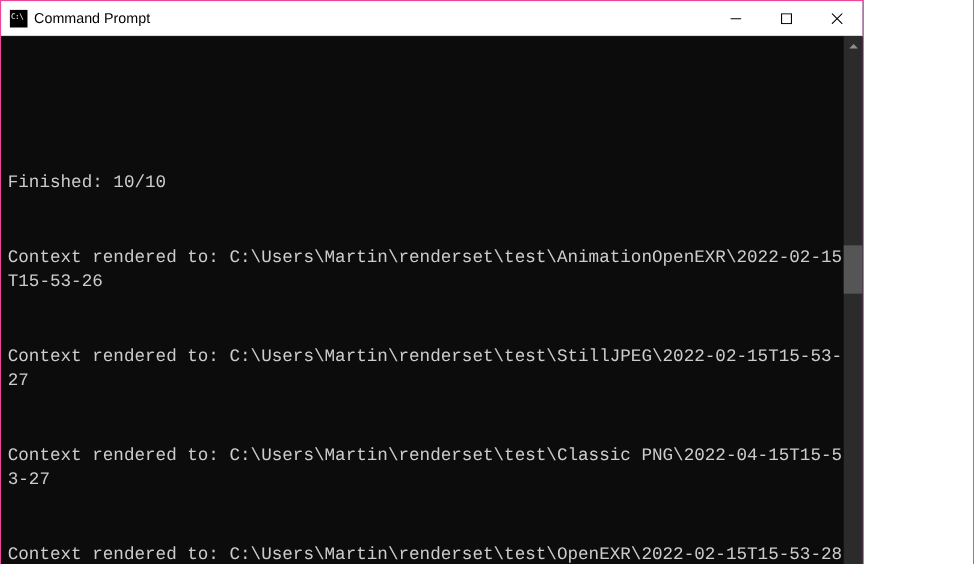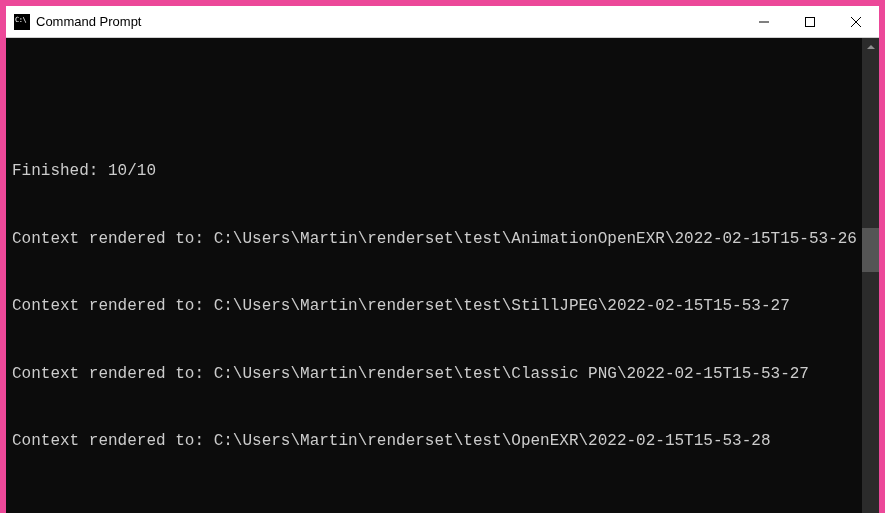--- a/index.html
+++ b/index.html
@@ -1,17 +1,17 @@
 <!DOCTYPE html>
 <html><head>
   <meta charset="utf-8">
   <style>
     * { margin: 0; padding: 0; box-sizing: border-box; }
     html, body { width: 885px; height: 513px; overflow: hidden; font-family: 'Segoe UI', Tahoma, sans-serif; }
-    .window { width: 885px; height: 513px; background: #0c4a6e; display: flex; flex-direction: column; border: 6px solid #ec4899; }
+    .window { width: 785px; height: 513px; background: #0c4a6e; display: flex; flex-direction: column; border: 1px solid #ec4899; }
     .titlebar { height: 32px; background: #fff; display: flex; align-items: center; border-bottom: 1px solid #d0d0d0; flex-shrink: 0; }
     .titlebar-icon { width: 16px; height: 16px; margin-left: 8px; background: #000; position: relative; display: flex; align-items: center; justify-content: center; }
     .titlebar-icon::after { content: "C:\\"; color: #fff; font-size: 7px; font-family: Consolas, monospace; position: absolute; left: 1px; top: 2px; letter-spacing: -0.5px; }
     .titlebar-title { margin-left: 6px; font-size: 13px; color: #000; flex: 1; }
     .titlebar-controls { display: flex; height: 100%; }
     .titlebar-btn { width: 46px; height: 100%; display: flex; align-items: center; justify-content: center; cursor: pointer; }
     .titlebar-btn svg { width: 10px; height: 10px; }
     .client-area { flex: 1; display: flex; background: #0c0c0c; position: relative; }
     .console { flex: 1; background: #0c0c0c; color: #cccccc; font-family: Consolas, 'Courier New', monospace; font-size: 16px; line-height: 22.5px; padding: 32px 0 0 6px; white-space: pre-wrap; word-break: break-all; overflow: hidden; }
     .console .line { display: block; }
@@ -46,21 +46,21 @@
           </svg>
       </div>
     </div>
   </div>
   <div class="client-area">
     <div class="console">
       <span class="line"></span>
       <span class="line">Finished: 10/10</span>
       <span class="line">Context rendered to: C:\Users\Martin\renderset\test\AnimationOpenEXR\2022-02-15T15-53-26</span>
       <span class="line">Context rendered to: C:\Users\Martin\renderset\test\StillJPEG\2022-02-15T15-53-27</span>
-      <span class="line">Context rendered to: C:\Users\Martin\renderset\test\Classic PNG\2022-02-15T15-53-27</span>
+      <span class="line">Context rendered to: C:\Users\Martin\renderset\test\Classic PNG\2022-04-15T15-53-27</span>
       <span class="line">Context rendered to: C:\Users\Martin\renderset\test\OpenEXR\2022-02-15T15-53-28</span>
       
       <span class="line"></span>
       
       
       <span class="line"></span>
       
     </div>
     <div class="scrollbar">
       <div class="scroll-arrow up">

